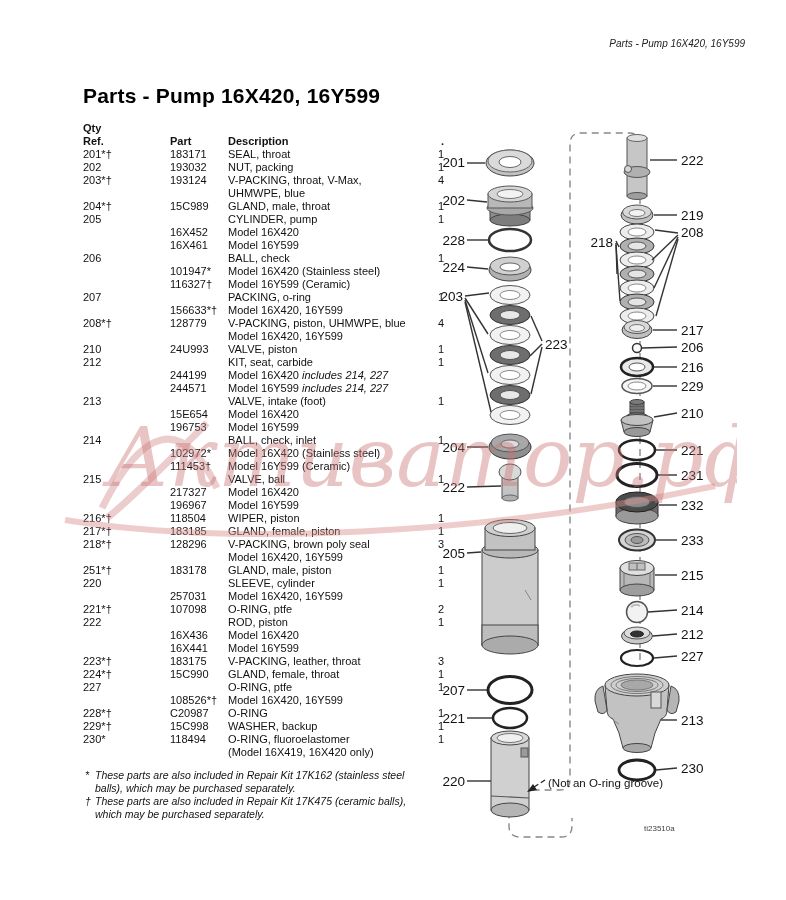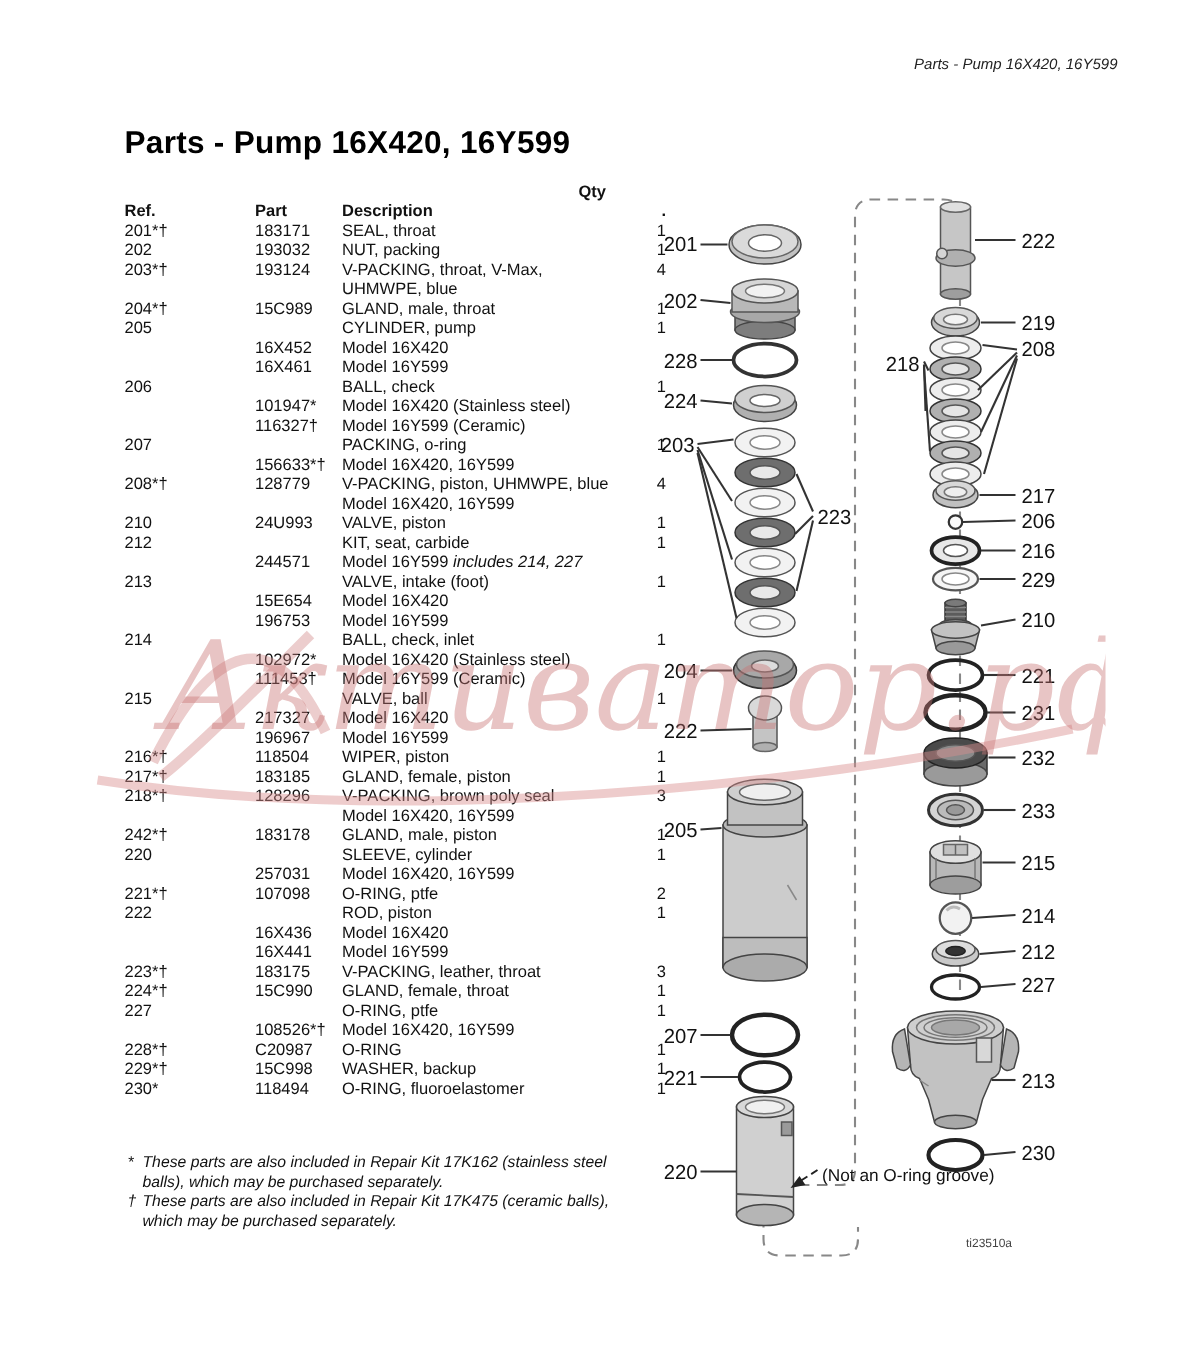--- a/index.html
+++ b/index.html
@@ -9,21 +9,21 @@
   }
   .running-header{
     position:absolute;top:38px;right:41px;font-size:10px;font-style:italic;color:#222;
   }
   .page-title{
     position:absolute;left:83px;top:84px;font-size:21px;font-weight:bold;color:#000;
     letter-spacing:0.2px;
   }
   
   .ptable{position:absolute;left:83px;top:122px;width:321px;font-size:11px;line-height:13px;}
-  .qty-top{text-align:right;font-weight:bold;}
+  .qty-top{font-weight:bold;}
   .ph-row,.prow{display:flex;}
   .ph-row{font-weight:bold;}
   .cell{flex:none;white-space:nowrap;}
   .c-ref{width:47px;}
   .c-part{width:58px;margin-left:40px;}
   .c-desc{width:194px;}
   .c-qty{width:22px;text-align:right;}
   .prow .c-desc i{font-style:italic;}
   
   .footnotes{position:absolute;left:85px;top:769px;width:332px;font-size:10.5px;
@@ -150,20 +150,26 @@
         <span class="cell c-qty">1</span>
       </div>
       <div class="prow">
         <span class="cell c-ref">212</span>
         <span class="cell c-part"></span>
         <span class="cell c-desc">KIT, seat, carbide</span>
         <span class="cell c-qty">1</span>
       </div>
       <div class="prow">
         <span class="cell c-ref"></span>
+        <span class="cell c-part">244199</span>
+        <span class="cell c-desc">Model 16X420 <i>includes 214, 227</i></span>
+        <span class="cell c-qty"></span>
+      </div>
+      <div class="prow">
+        <span class="cell c-ref"></span>
         <span class="cell c-part">244571</span>
         <span class="cell c-desc">Model 16Y599 <i>includes 214, 227</i></span>
         <span class="cell c-qty"></span>
       </div>
       <div class="prow">
         <span class="cell c-ref">213</span>
         <span class="cell c-part"></span>
         <span class="cell c-desc">VALVE, intake (foot)</span>
         <span class="cell c-qty">1</span>
       </div>
@@ -233,21 +239,21 @@
         <span class="cell c-desc">V-PACKING, brown poly seal</span>
         <span class="cell c-qty">3</span>
       </div>
       <div class="prow">
         <span class="cell c-ref"></span>
         <span class="cell c-part"></span>
         <span class="cell c-desc">Model 16X420, 16Y599</span>
         <span class="cell c-qty"></span>
       </div>
       <div class="prow">
-        <span class="cell c-ref">242*†</span>
+        <span class="cell c-ref">251*†</span>
         <span class="cell c-part">183178</span>
         <span class="cell c-desc">GLAND, male, piston</span>
         <span class="cell c-qty">1</span>
       </div>
       <div class="prow">
         <span class="cell c-ref">220</span>
         <span class="cell c-part"></span>
         <span class="cell c-desc">SLEEVE, cylinder</span>
         <span class="cell c-qty">1</span>
       </div>
@@ -315,20 +321,26 @@
         <span class="cell c-ref">229*†</span>
         <span class="cell c-part">15C998</span>
         <span class="cell c-desc">WASHER, backup</span>
         <span class="cell c-qty">1</span>
       </div>
       <div class="prow">
         <span class="cell c-ref">230*</span>
         <span class="cell c-part">118494</span>
         <span class="cell c-desc">O-RING, fluoroelastomer</span>
         <span class="cell c-qty">1</span>
+      </div>
+      <div class="prow">
+        <span class="cell c-ref"></span>
+        <span class="cell c-part"></span>
+        <span class="cell c-desc">(Model 16X419, 16X420 only)</span>
+        <span class="cell c-qty"></span>
       </div>
     </div>
 </div>
 
 <div class="footnotes" id="footnotes">
     <div class="fn">
       <span class="fn-sym">*</span>
       <span class="fn-text">These parts are also included in Repair Kit 17K162 (stainless steel balls), which may be purchased separately.</span>
     </div>
     <div class="fn">

